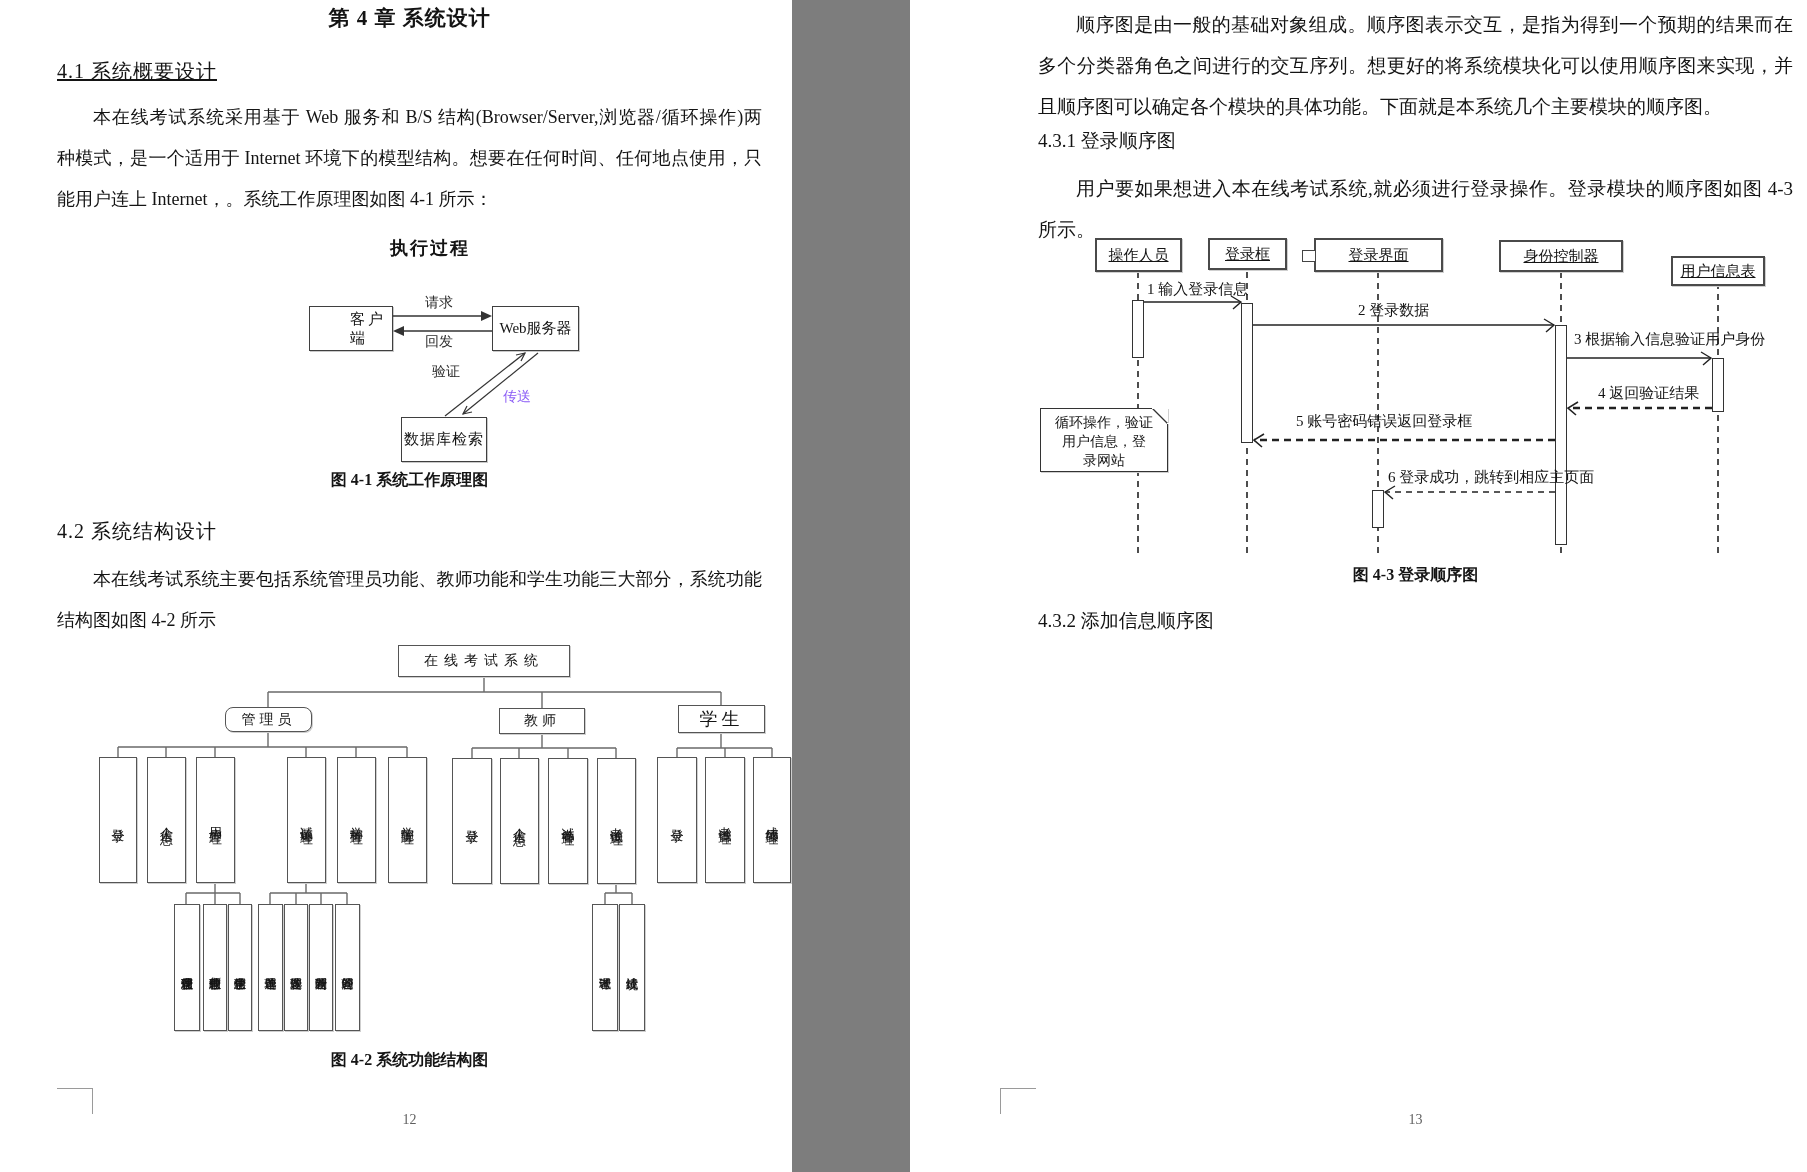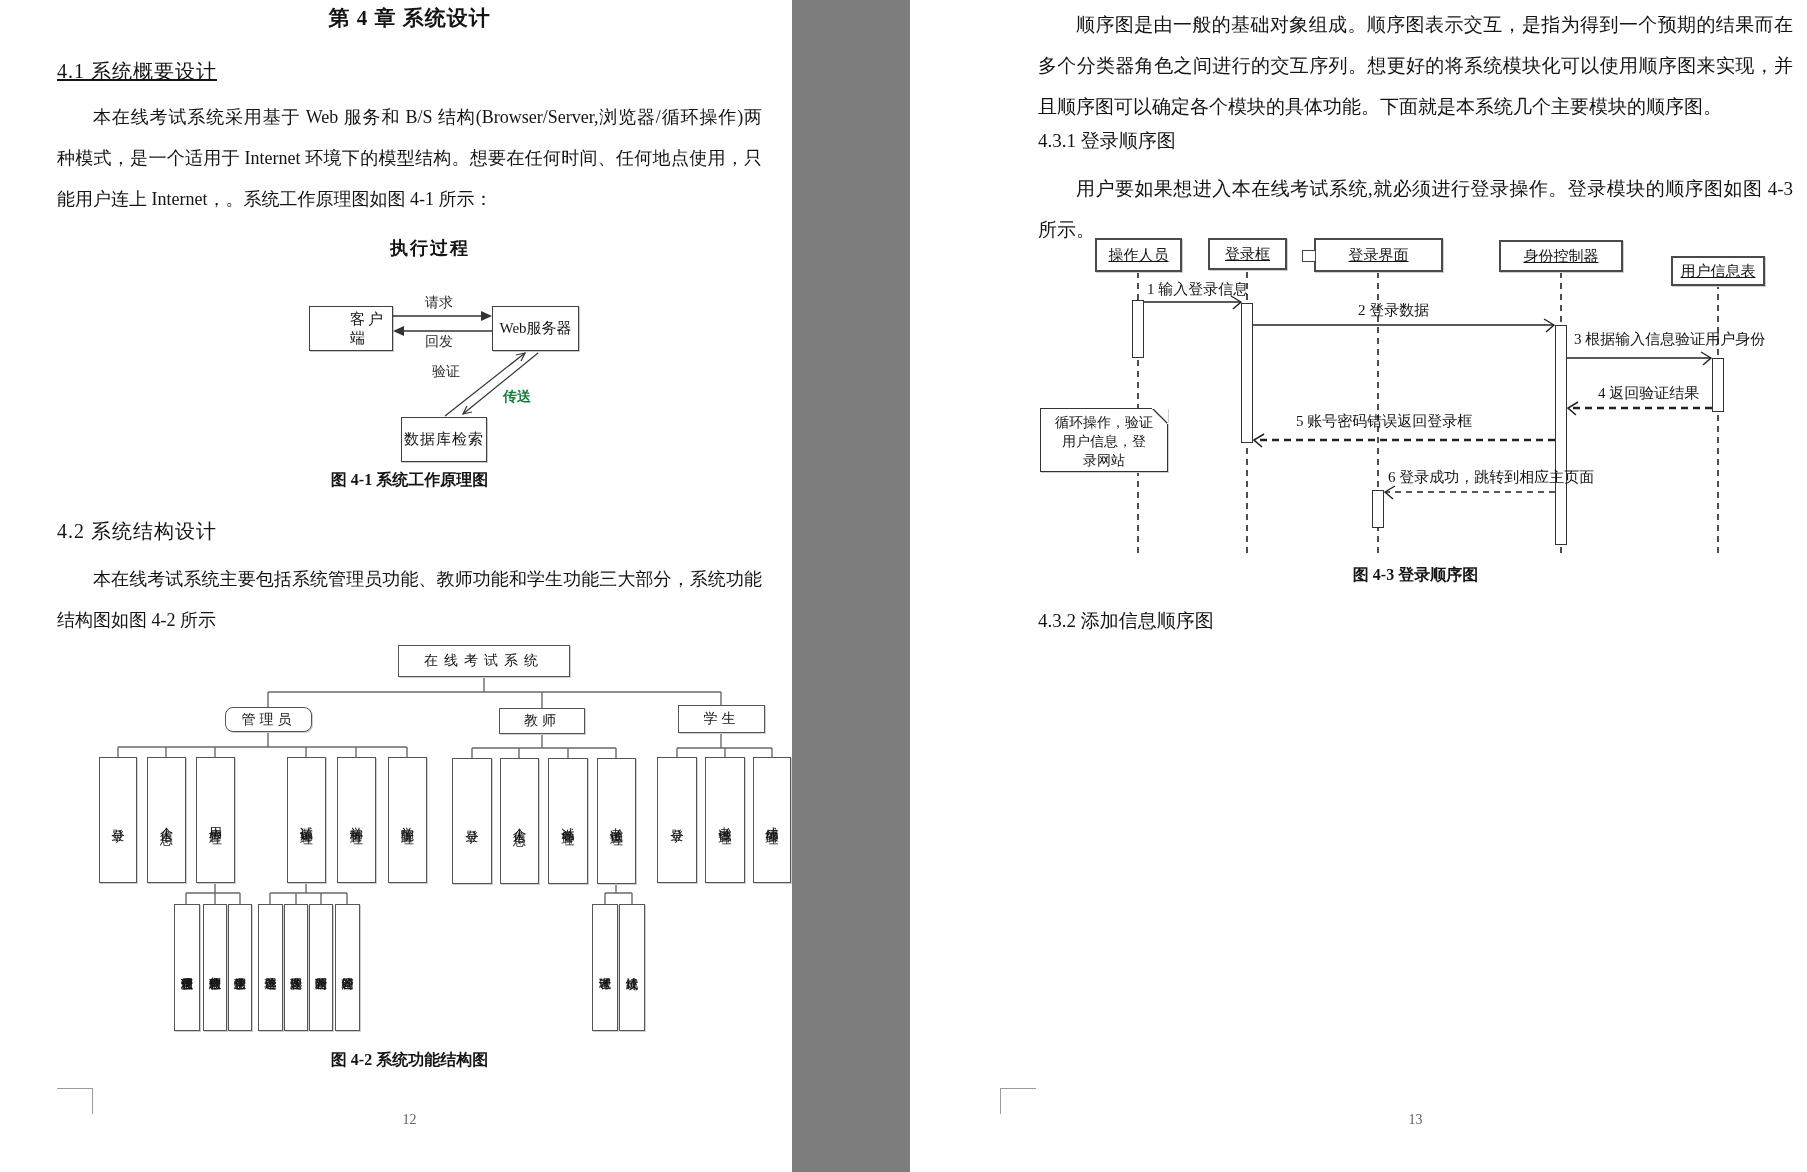--- a/index.html
+++ b/index.html
@@ -52,21 +52,21 @@
   <div class="abs dbox" style="left:492px;top:306px;width:87px;height:45px;letter-spacing:0;">
       <span>Web服务器</span>
     </div>
   <div class="abs dbox" style="left:401px;top:417px;width:86px;height:45px;letter-spacing:1px;">
       <span>数据库检索</span>
     </div>
 
   <div class="abs" style="left:425px;top:294px;font-size:14px;color:#2b2b2b;">请求</div>
   <div class="abs" style="left:425px;top:333px;font-size:14px;color:#2b2b2b;">回发</div>
   <div class="abs" style="left:432px;top:363px;font-size:14px;color:#2b2b2b;">验证</div>
-  <div class="abs" style="left:503px;top:388px;font-size:14px;color:#15803d;font-weight:bold;">传送</div>
+  <div class="abs" style="left:503px;top:388px;font-size:14px;color:#8b5cf6;">传送</div>
 
   <svg class="abs" style="left:0;top:0;" width="792" height="520">
     <line x1="393" y1="316" x2="486" y2="316" stroke="#333" stroke-width="1.6"></line>
     <polygon points="492,316 481,311 481,321" fill="#333"></polygon>
     <line x1="492" y1="331" x2="399" y2="331" stroke="#333" stroke-width="1.6"></line>
     <polygon points="393,331 404,326 404,336" fill="#333"></polygon>
     <line x1="445" y1="416" x2="525" y2="353" stroke="#333" stroke-width="1.2"></line>
     <path d="M516 355 L525 353 L521 361" fill="none" stroke="#333" stroke-width="1.2"></path>
     <line x1="538" y1="353" x2="463" y2="414" stroke="#333" stroke-width="1.2"></line>
     <path d="M472 412 L463 414 L467 406" fill="none" stroke="#333" stroke-width="1.2"></path>
@@ -94,21 +94,21 @@
   <div class="abs tbox" style="left:398px;top:645px;width:172px;height:32px;font-size:14px;letter-spacing:6px;">
       <span>在线考试系统</span>
     </div>
 
   <div class="abs tbox" style="left:225px;top:707px;width:87px;height:25px;font-size:14px;letter-spacing:4px;border-radius:8px;">
       <span>管理员</span>
     </div>
   <div class="abs tbox" style="left:499px;top:708px;width:86px;height:26px;font-size:14px;letter-spacing:4px;">
       <span>教师</span>
     </div>
-  <div class="abs tbox" style="left:678px;top:705px;width:87px;height:28px;font-size:14px;letter-spacing:4px;">
+  <div class="abs tbox" style="left:678px;top:705px;width:87px;height:28px;font-size:18px;letter-spacing:4px;">
       <span>学生</span>
     </div>
 
   <div class="abs tbox l3box" style="left:99px;top:757px;width:38px;height:126px;">
       <span class="vtext">登录</span>
     </div>
   <div class="abs tbox l3box" style="left:147px;top:757px;width:39px;height:126px;">
       <span class="vtext">个人信息</span>
     </div>
   <div class="abs tbox l3box" style="left:196px;top:757px;width:39px;height:126px;">

